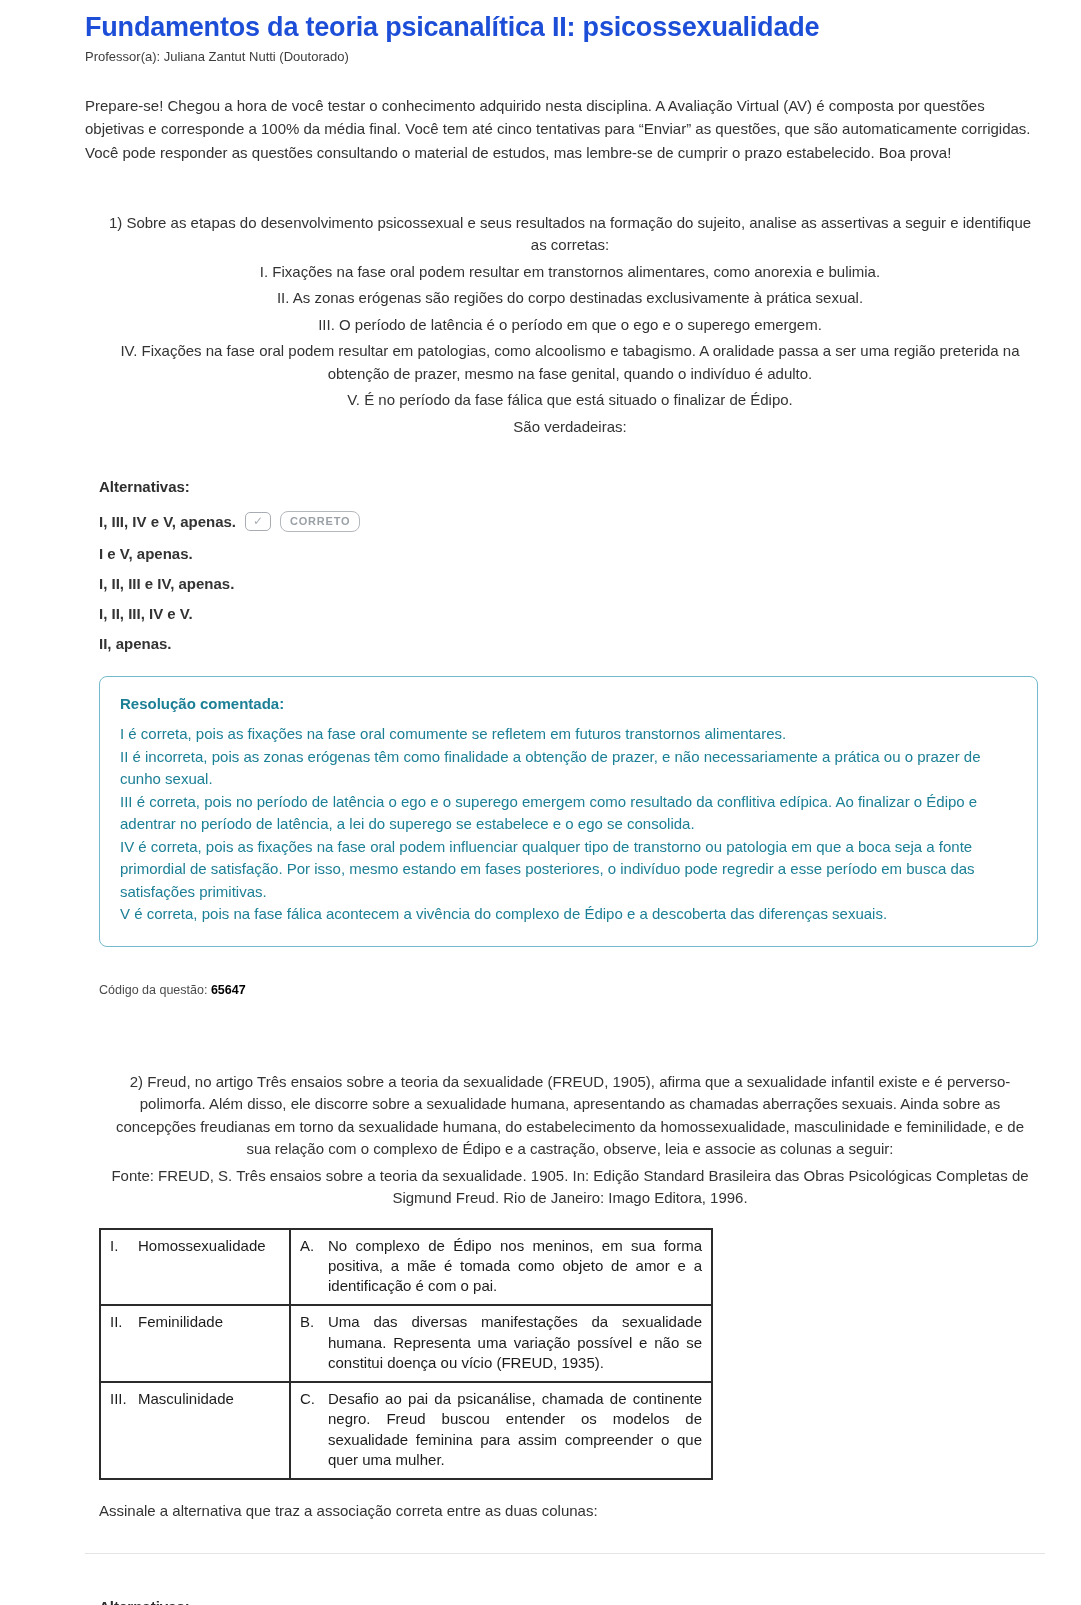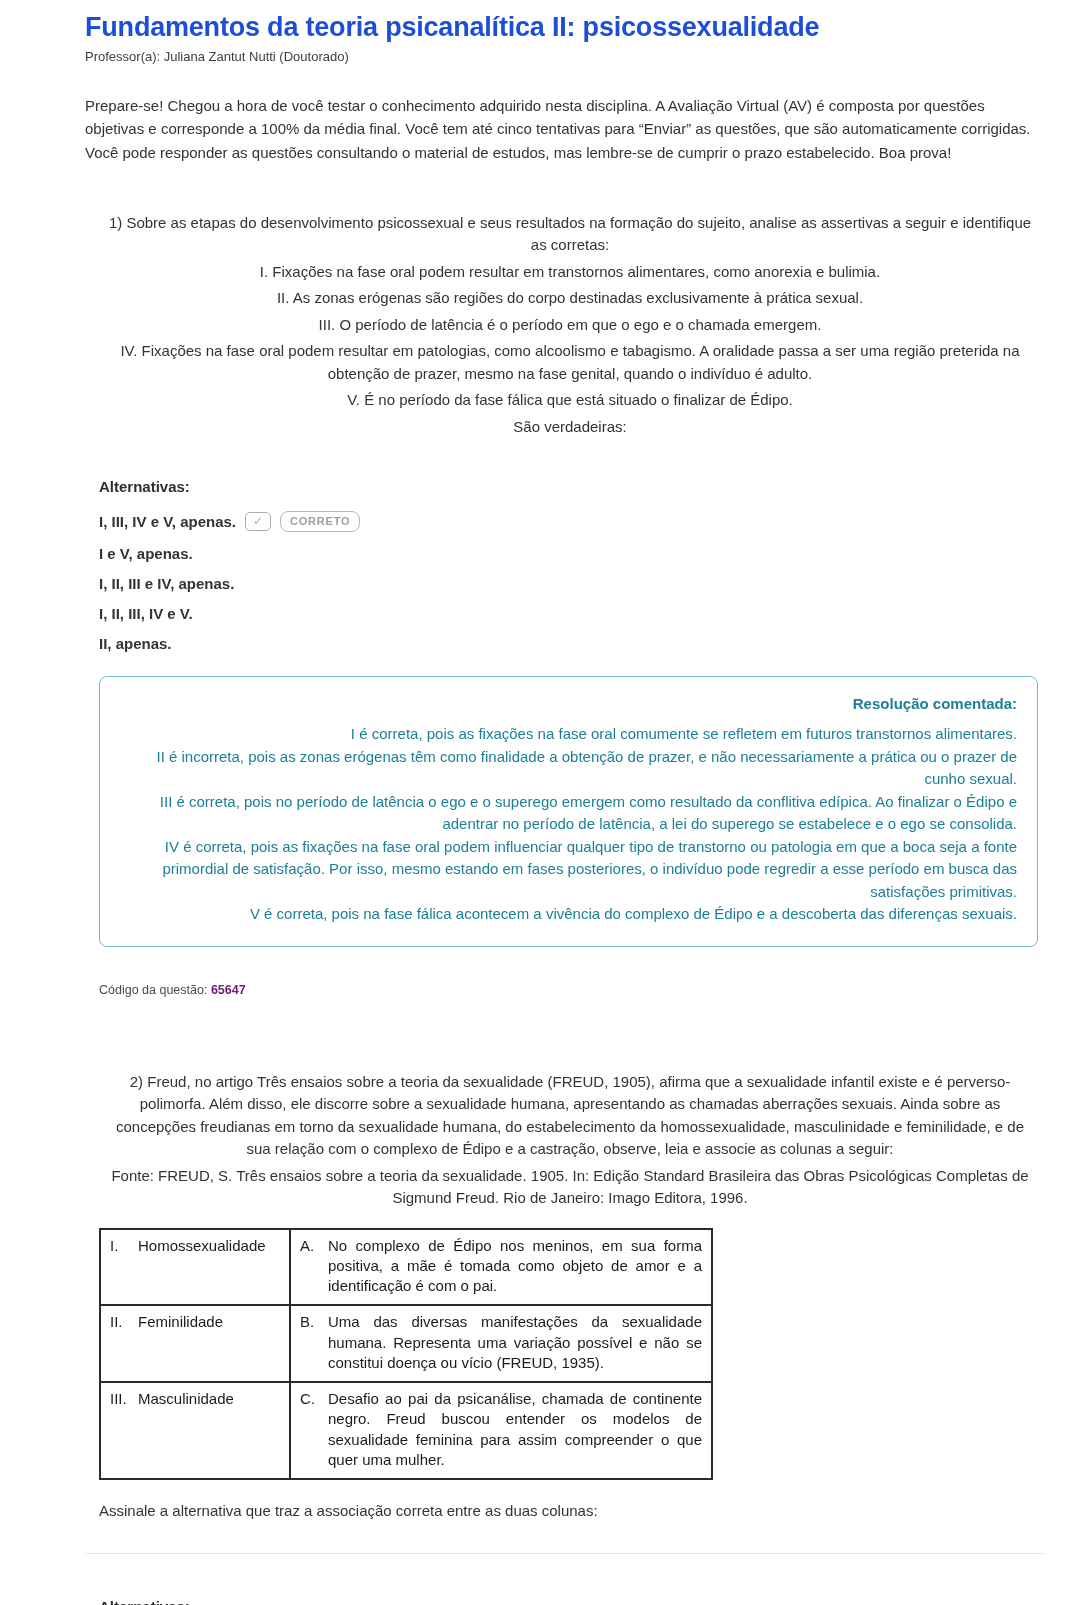--- a/index.html
+++ b/index.html
@@ -48,28 +48,28 @@
     border: 1.6px solid #b4b7bc; border-radius: 8px;
     padding: 2px 9px; font-size: 11px; color: #9aa0a6;
     letter-spacing: 0.8px; font-weight: 700; line-height: 1.3;
   }
 
   
   .resolution {
     border: 1px solid #74b9cc; border-radius: 8px;
     padding: 16px 20px 20px 20px;
     margin-top: 24px; margin-right: 7px;
-    color: #1b7f95; line-height: 1.5; text-align: right;
+    color: #1b7f95; line-height: 1.5;
   }
   .resolution .res-title { font-weight: 700; margin: 0 0 8px 0; }
   .resolution p { margin: 0; }
 
   
   .code-line { margin-top: 36px; font-size: 12.5px; color: #4a4a4a; }
-  .code-line b { color: #701a75; }
+  .code-line b { color: #000000; }
 
   
   .assoc-table {
     border-collapse: collapse;
     margin-top: 18px;
     font-size: 15px; color: #1c1c1c;
   }
   .assoc-table td {
     border: 2px solid #2b2b2b;
     vertical-align: top;
@@ -100,21 +100,21 @@
 
   <h1 class="title">Fundamentos da teoria psicanalítica II: psicossexualidade</h1>
   <div class="professor">Professor(a): Juliana Zantut Nutti (Doutorado)</div>
   <p class="intro">Prepare-se! Chegou a hora de você testar o conhecimento adquirido nesta disciplina. A Avaliação Virtual (AV) é composta por questões objetivas e corresponde a 100% da média final. Você tem até cinco tentativas para “Enviar” as questões, que são automaticamente corrigidas. Você pode responder as questões consultando o material de estudos, mas lembre-se de cumprir o prazo estabelecido. Boa prova!</p>
 
   <section class="question q1">
     <div class="q-text">
       <p>1) Sobre as etapas do desenvolvimento psicossexual e seus resultados na formação do sujeito, analise as assertivas a seguir e identifique as corretas:</p>
       <p>I. Fixações na fase oral podem resultar em transtornos alimentares, como anorexia e bulimia.</p>
       <p>II. As zonas erógenas são regiões do corpo destinadas exclusivamente à prática sexual.</p>
-      <p>III. O período de latência é o período em que o ego e o chamada emergem.</p>
+      <p>III. O período de latência é o período em que o ego e o superego emergem.</p>
       <p>IV. Fixações na fase oral podem resultar em patologias, como alcoolismo e tabagismo. A oralidade passa a ser uma região preterida na obtenção de prazer, mesmo na fase genital, quando o indivíduo é adulto.</p>
       <p>V. É no período da fase fálica que está situado o finalizar de Édipo.</p>
       <p>São verdadeiras:</p>
     </div>
 
     <div class="alt-heading">Alternativas:</div>
 
     <div class="alt-list">
       <div class="alt-row">
         <span>I, III, IV e V, apenas.</span>

